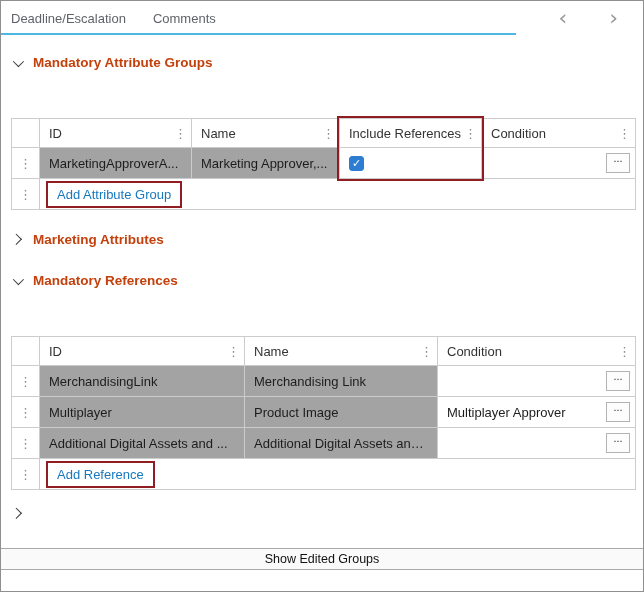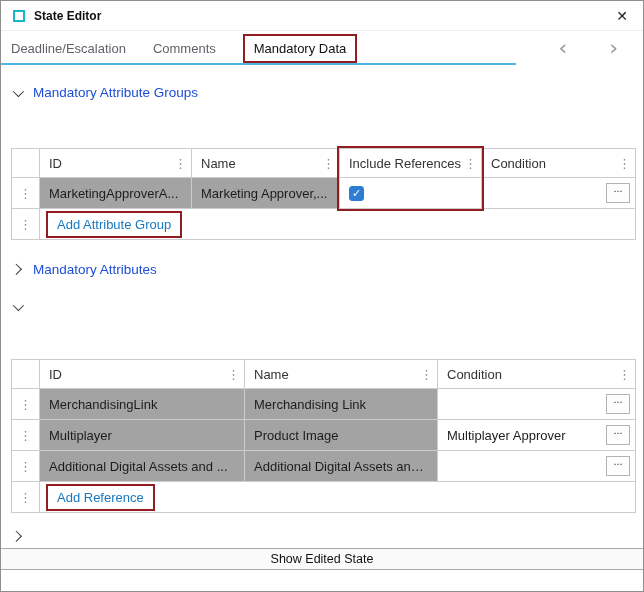--- a/index.html
+++ b/index.html
@@ -70,21 +70,21 @@
   .section-header {
     display: flex; align-items: center; gap: 12px;
     margin: 14px 0 10px 2px; cursor: pointer;
   }
   .chev {
     width: 8px; height: 8px; flex: 0 0 auto;
     border-right: 1.7px solid #3a3a3a; border-bottom: 1.7px solid #3a3a3a;
     transform: rotate(-45deg) translateY(-1px); 
   }
   .chev.down { transform: rotate(45deg) translateY(-2px); }
-  .section-title { font-size: 13.5px; font-weight: 400; color: #1d4ed8; }
+  .section-title { font-size: 13.5px; font-weight: 700; color: #c2410c; }
 
   .table-wrap { position: relative; margin-bottom: 14px; margin-top: 48px; }
   table { border-collapse: collapse; table-layout: fixed; width: 624px; }
   th, td { border: 1px solid #cccccc; font-weight: 400; }
   th { height: 29px; background: #ffffff; }
   td { height: 31px; }
   .hdr-inner {
     display: flex; align-items: center; justify-content: space-between;
     padding: 0 4px 0 9px; font-size: 13px; color: #333;
   }
@@ -133,31 +133,25 @@
     border-left: none; border-right: none;
     font-size: 12.5px; color: #111; text-align: center; line-height: 20px;
     cursor: pointer; font-family: inherit;
   }
 </style>
 </head>
 <body>
 
 <div class="window">
 
-  <div class="titlebar">
-    <div class="app-icon"></div>
-    <div class="window-title">State Editor</div>
-    <div class="close-btn">✕</div>
-  </div>
 
 
   <div class="tabbar">
     <div class="tab">Deadline/Escalation</div>
     <div class="tab">Comments</div>
-    <div class="tab annotated selected">Mandatory Data</div>
     <div class="tab-nav">
       <span class="nav-chev">‹</span>
       <span class="nav-chev">›</span>
     </div>
     <div class="tab-underline"></div>
   </div>
 
   <div class="content">
 
     <div class="section-header">
@@ -224,25 +218,26 @@
             <span class="add-link">Add Attribute Group</span>
           </td>
         </tr>
       </tbody>
         </table>
       <div class="annotation-overlay anno-include-refs"></div>
     </div>
 
     <div class="section-header" style="margin-top:22px">
       <span class="chev"></span>
-      <span class="section-title">Mandatory Attributes</span>
+      <span class="section-title">Marketing Attributes</span>
     </div>
 
     <div class="section-header" style="margin-top:26px">
       <span class="chev down"></span>
+      <span class="section-title">Mandatory References</span>
     </div>
 
     <div class="table-wrap">
       <table>
         <colgroup>
           <col style="width:28px">
             <col style="width:205px">
             <col style="width:193px">
             <col style="width:198px">
         </colgroup>
@@ -315,16 +310,16 @@
         </table>
     </div>
 
     <div class="section-header" style="margin-top:20px">
       <span class="chev"></span>
     </div>
 
   </div>
 
   <div class="footer">
-    <button class="show-state-btn">Show Edited State</button>
+    <button class="show-state-btn">Show Edited Groups</button>
   </div>
 
 </div>
 
 </body></html>

